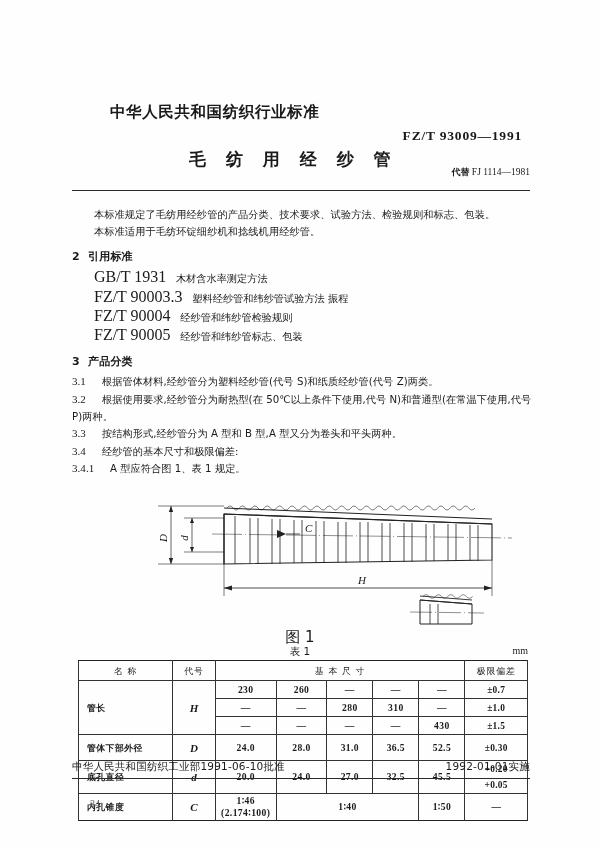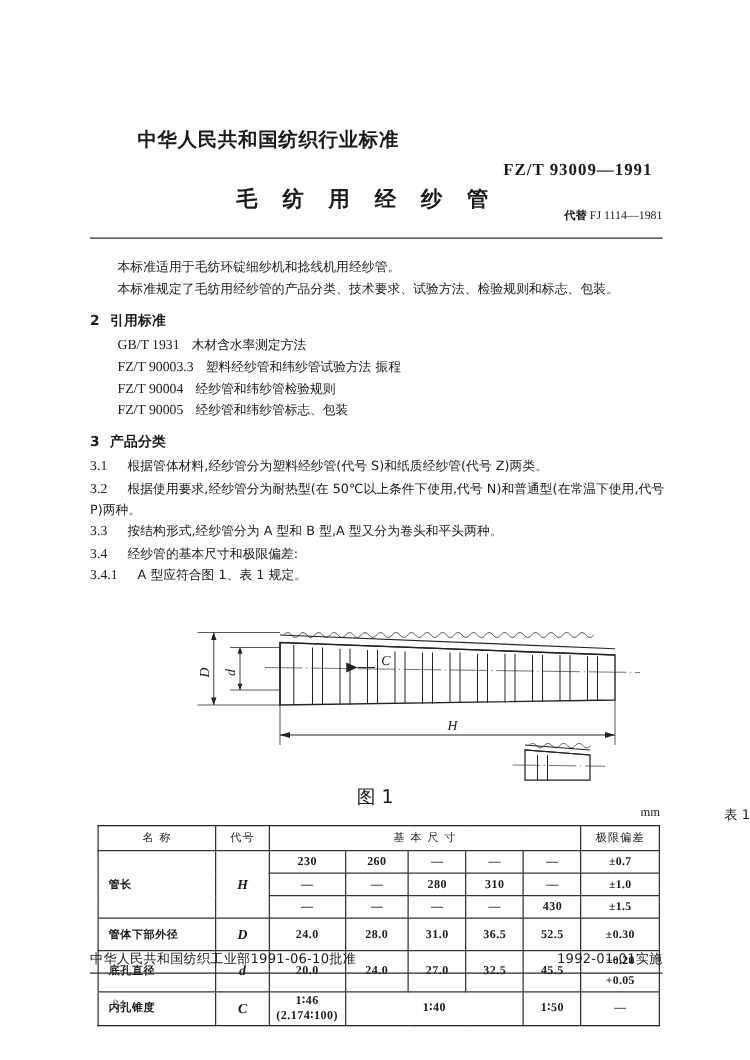--- a/index.html
+++ b/index.html
@@ -108,21 +108,21 @@
   }
   .ref-line {
     font-family: "DejaVu Sans", "Liberation Sans", sans-serif;
     font-size: 10.2px;
     line-height: 17.2px;
     margin: 0;
     padding-left: 22px;
   }
   .ref-line .code {
     font-family: "Liberation Serif", serif;
-    font-size: 11px;
+    font-size: 16px;
   }
   .num-para {
     font-family: "DejaVu Sans", "Liberation Sans", sans-serif;
     font-size: 10.2px;
     line-height: 17.4px;
     margin: 0;
     padding-left: 0px;
     letter-spacing: 0.05px;
   }
   .num-para .lbl {
@@ -149,21 +149,21 @@
     width: 600px;
     text-align: center;
     font-family: "DejaVu Sans", sans-serif;
     font-size: 15px;
   }
   .tab-caption {
     position: absolute;
     left: 0;
     top: 645px;
     width: 600px;
-    text-align: right;
+    text-align: center;
     font-family: "DejaVu Sans", sans-serif;
     font-size: 10.5px;
   }
   .unit-label {
     position: absolute;
     right: 72px;
     top: 645px;
     font-family: "Liberation Serif", serif;
     font-size: 10px;
   }
@@ -269,22 +269,22 @@
   <div class="masthead">
     <div class="std-org">中华人民共和国纺织行业标准</div>
     <div class="std-number">FZ/T 93009—1991</div>
     <div class="std-title">毛 纺 用 经 纱 管</div>
     <div class="std-replaces"><span class="cn">代替</span> <span>FJ 1114—1981</span></div>
   </div>
   <div class="rule-top"></div>
 
   <div class="body-area">
 
+    <p class="para">本标准规定了毛纺用经纱管的产品分类、技术要求、试验方法、检验规则和标志、包装。</p>
     <p class="para">本标准适用于毛纺环锭细纱机和捻线机用经纱管。</p>
-    <p class="para">本标准规定了毛纺用经纱管的产品分类、技术要求、试验方法、检验规则和标志、包装。</p>
 
     <div class="clause-head"><span class="num">2</span><span>引用标准</span></div>
     <p class="ref-line"><span class="code">GB/T 1931</span>&nbsp;&nbsp;&nbsp;<span>木材含水率测定方法</span></p>
     <p class="ref-line"><span class="code">FZ/T 90003.3</span>&nbsp;&nbsp;&nbsp;<span>塑料经纱管和纬纱管试验方法    振程</span></p>
     <p class="ref-line"><span class="code">FZ/T 90004</span>&nbsp;&nbsp;&nbsp;<span>经纱管和纬纱管检验规则</span></p>
     <p class="ref-line"><span class="code">FZ/T 90005</span>&nbsp;&nbsp;&nbsp;<span>经纱管和纬纱管标志、包装</span></p>
 
     <div class="clause-head"><span class="num">3</span><span>产品分类</span></div>
 
     <p class="num-para"><span class="lbl">3.1</span><span>根据管体材料,经纱管分为塑料经纱管(代号 S)和纸质经纱管(代号 Z)两类。</span></p>

